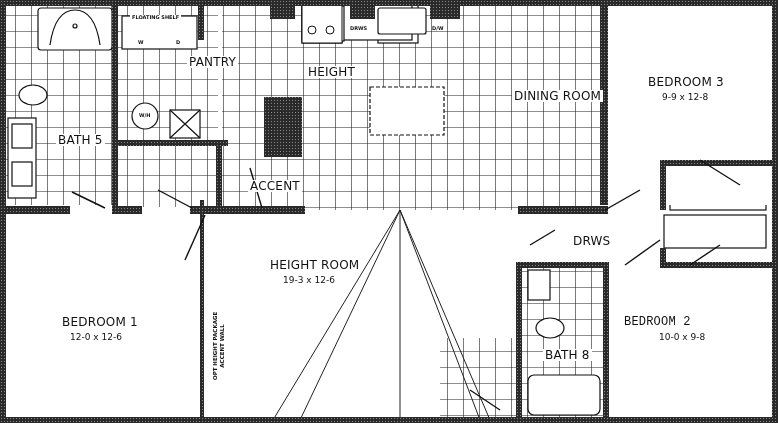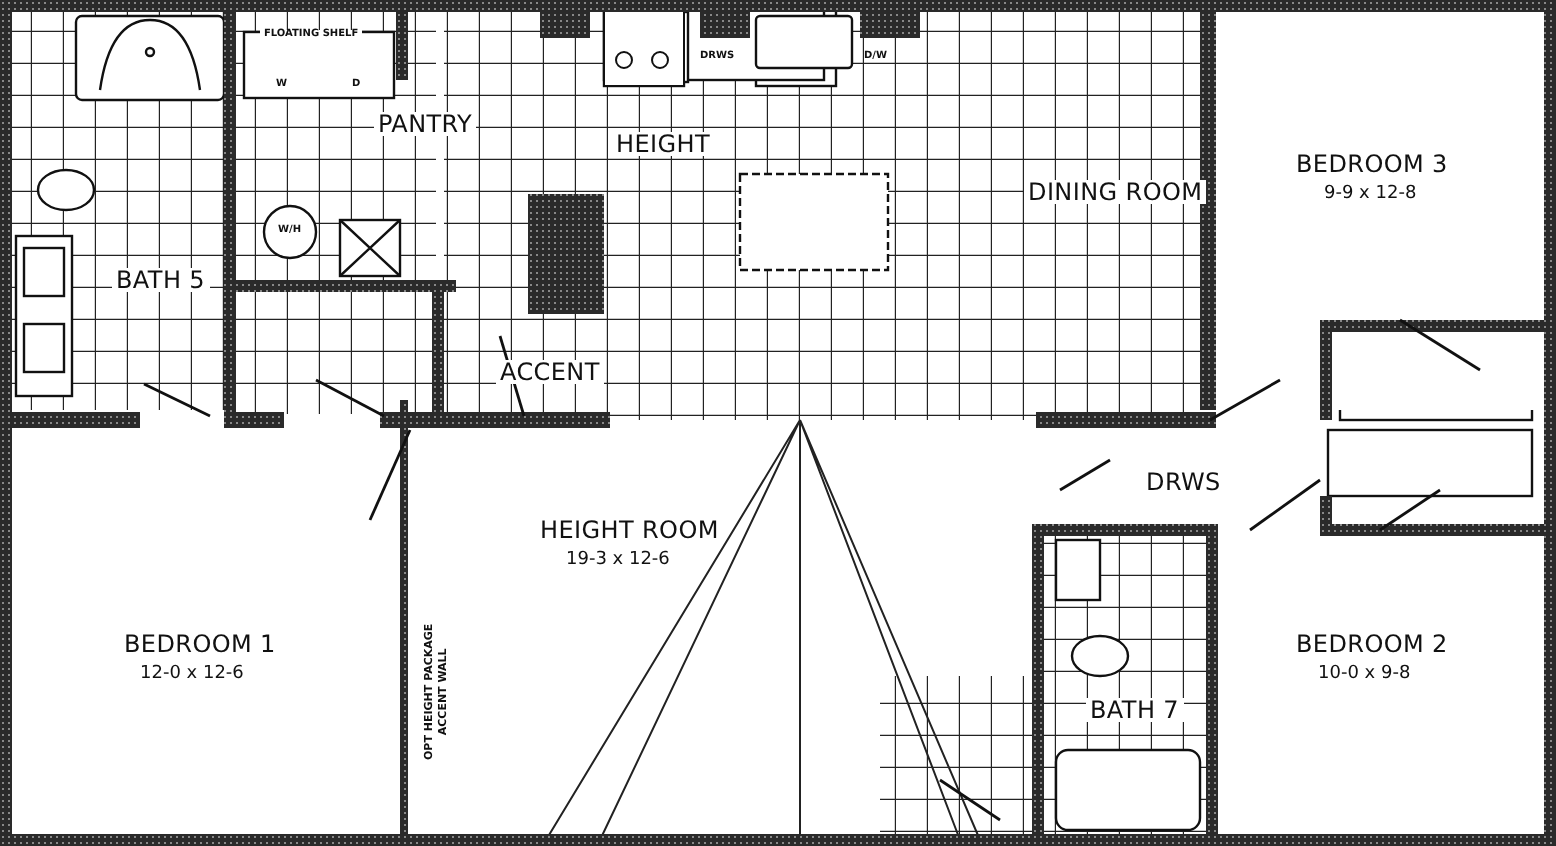--- a/index.html
+++ b/index.html
@@ -143,16 +143,16 @@
 <div class="lbl dim" style="left:283px;top:276px;">19-3 x 12-6</div>
 
 <div class="lbl vert" style="left:212px;top:380px;">
   <div>OPT HEIGHT PACKAGE</div>
   <div>ACCENT WALL</div>
 </div>
 
 <div class="lbl room" style="left:62px;top:316px;text-align:right;">BEDROOM 1</div>
 <div class="lbl dim" style="left:70px;top:333px;">12-0 x 12-6</div>
 
-<div class="lbl room lblbg" style="left:543px;top:349px;">BATH 7</div>
+<div class="lbl room lblbg" style="left:543px;top:349px;">BATH 8</div>
 
-<div class="lbl room" style="left:648px;top:316px;">BEDROOM 2</div>
+<div class="lbl room" style="left:624px;top:316px;font-family:Liberation Mono, monospace;">BEDROOM 2</div>
 <div class="lbl dim" style="left:659px;top:333px;">10-0 x 9-8</div>
 
 </body></html>

